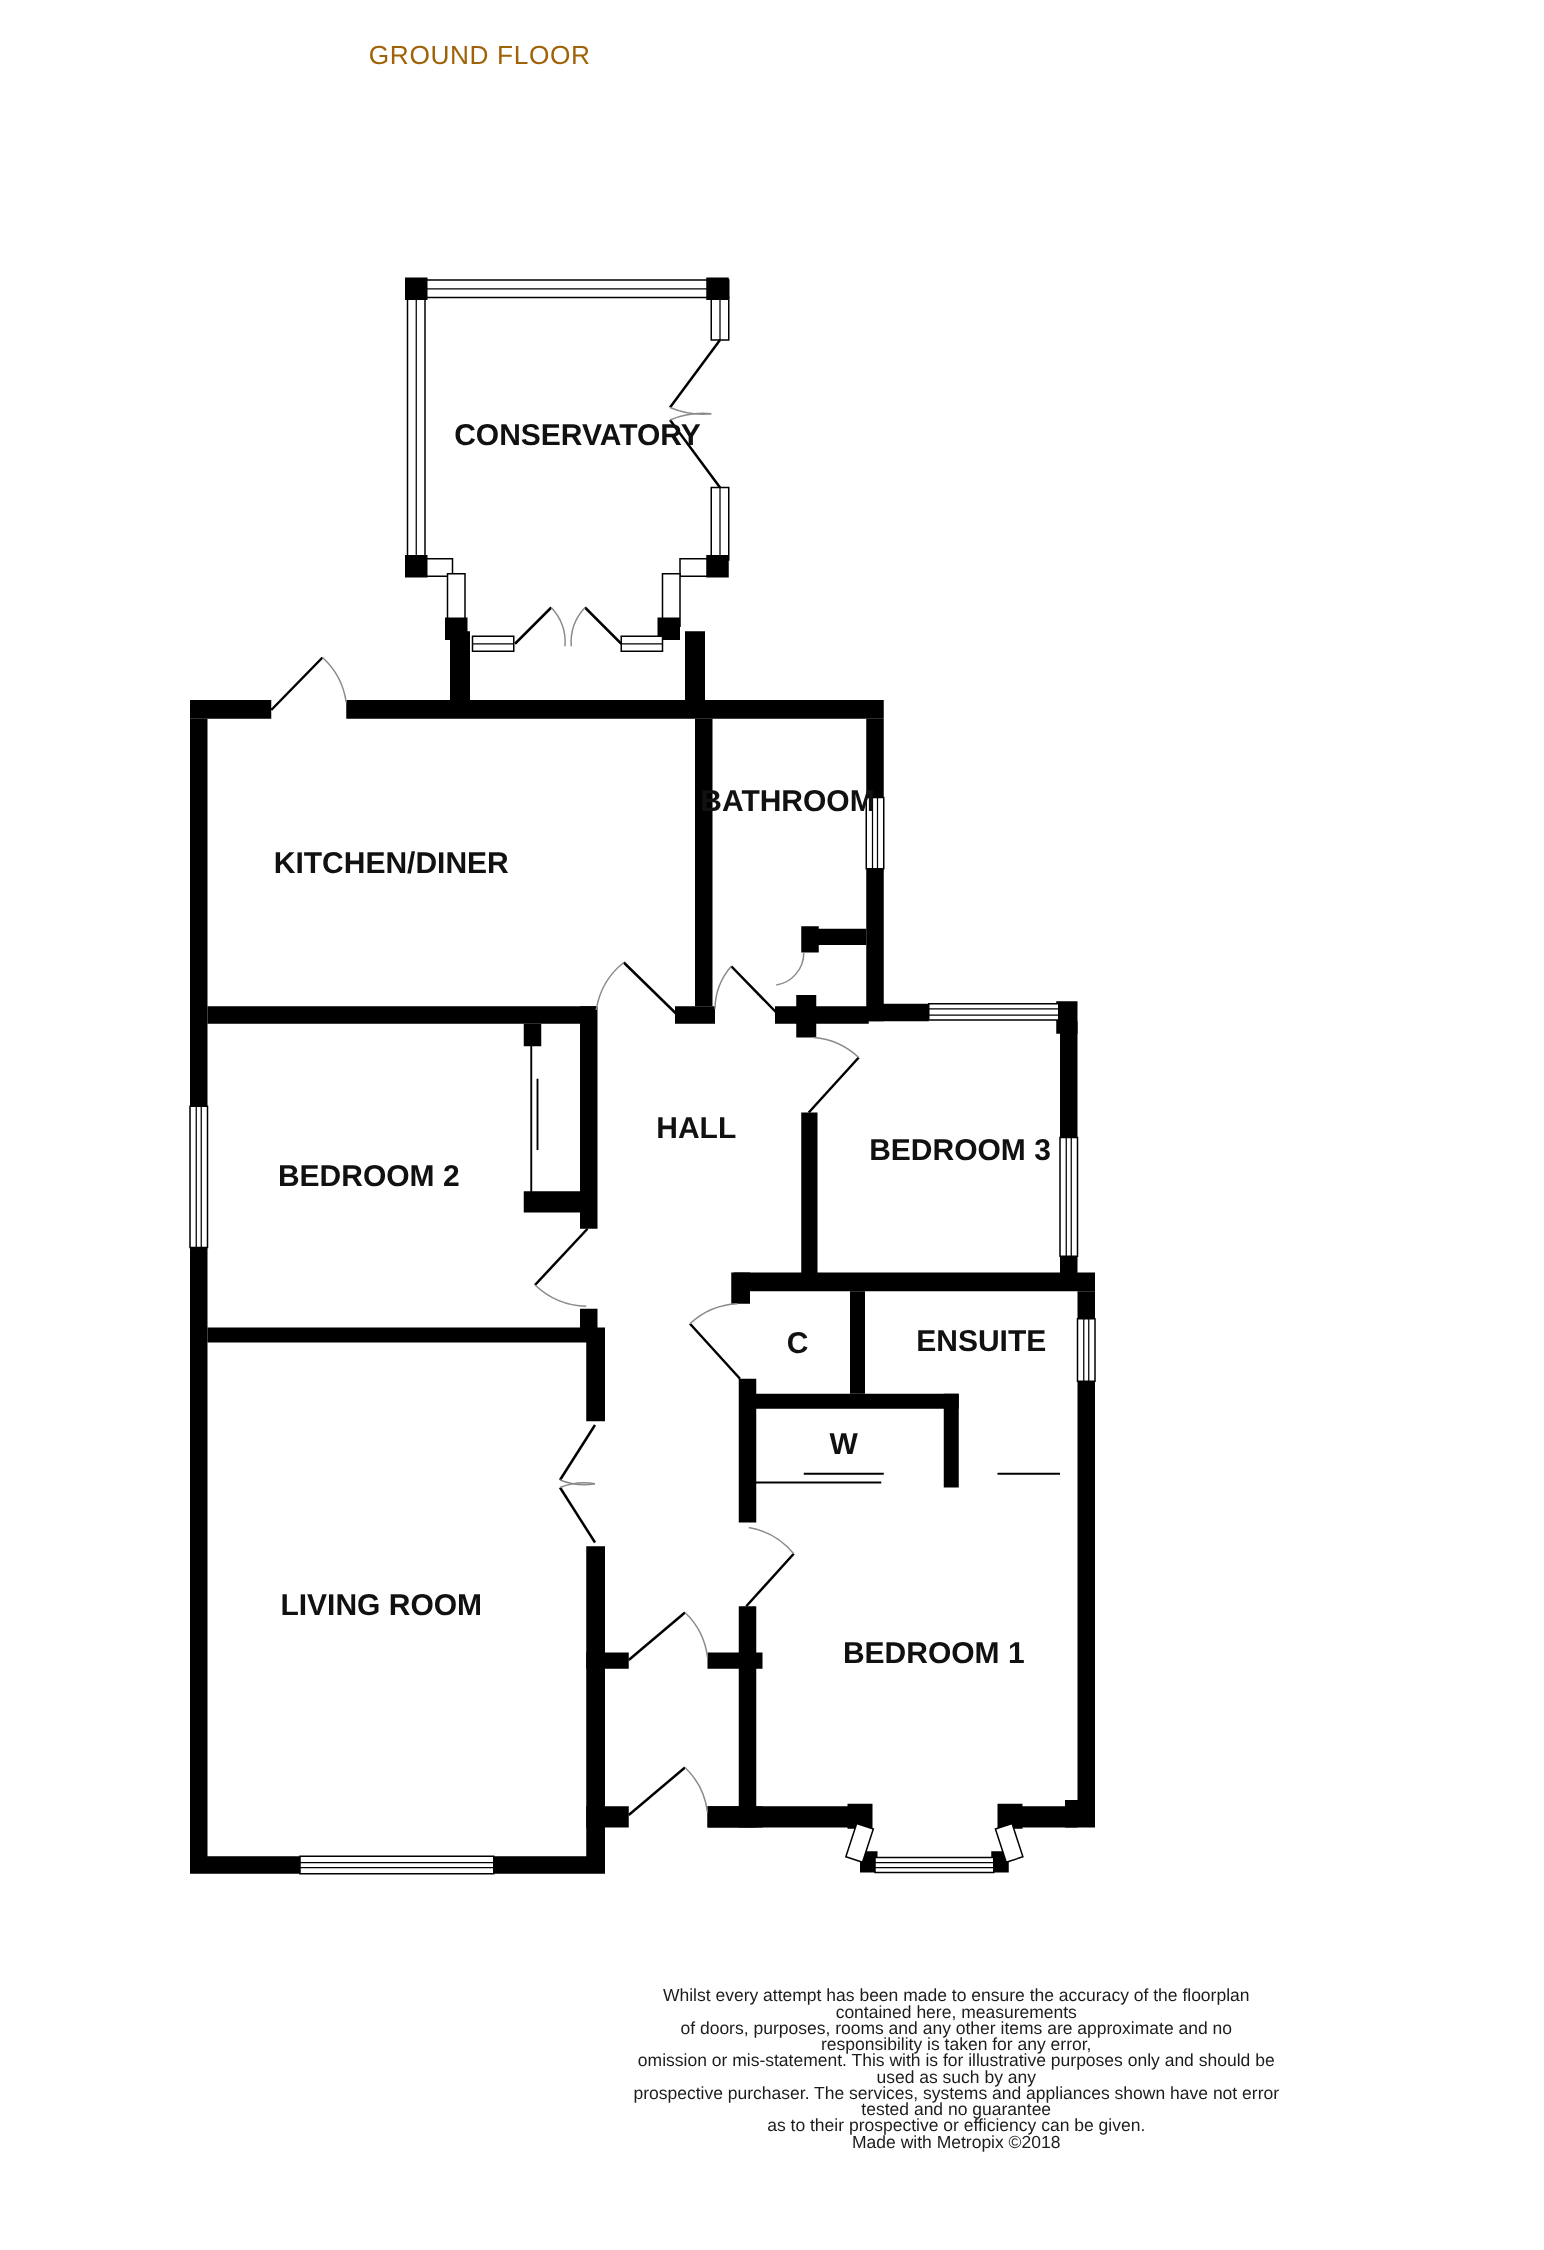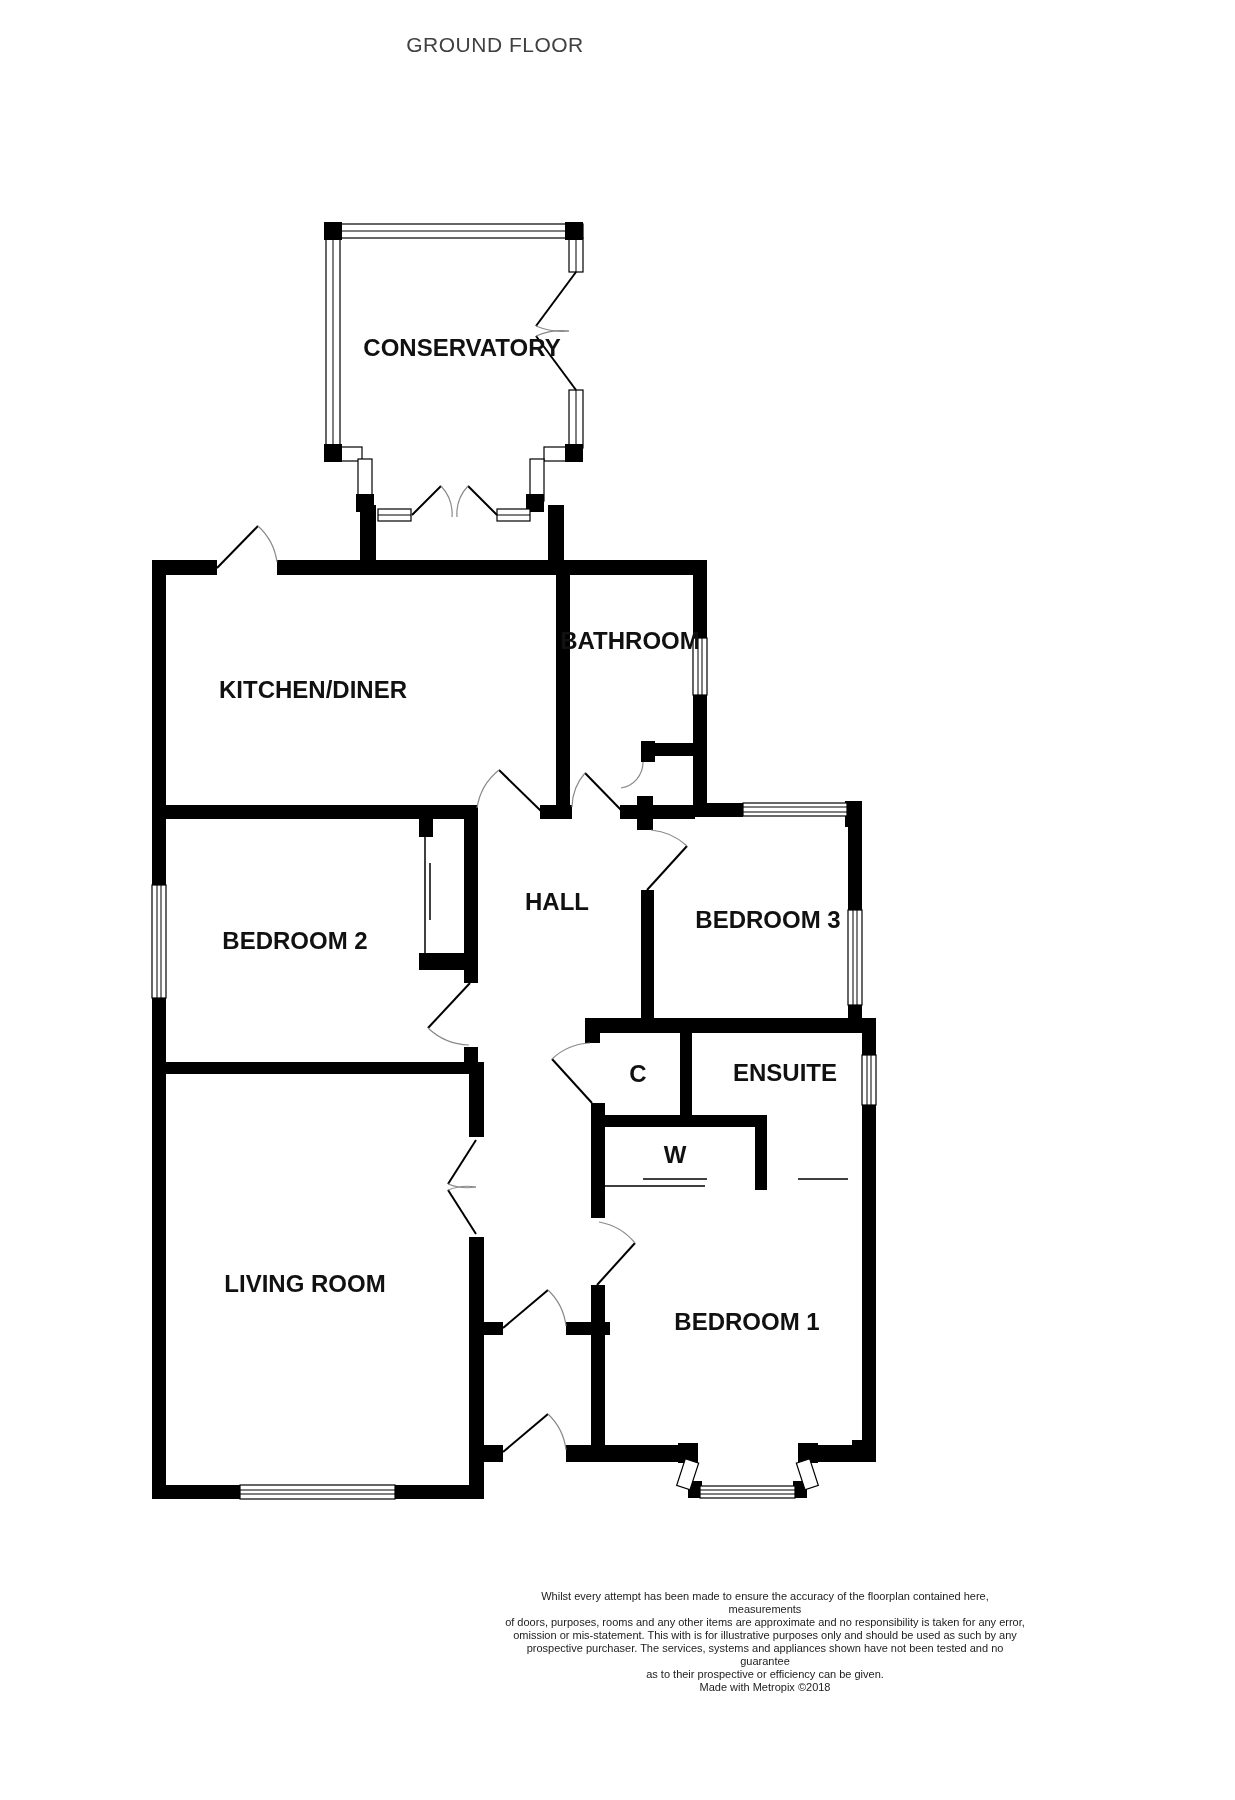--- a/index.html
+++ b/index.html
@@ -1,31 +1,31 @@
 <!DOCTYPE html>
 <html><head>
 <meta charset="utf-8">
 <style>
   html,body{margin:0;padding:0;background:#ffffff;}
   .page{position:relative;width:1235px;height:1800px;background:#ffffff;overflow:hidden;
         font-family:"Liberation Sans", sans-serif;}
-  .plan-title{position:absolute;top:33px;left:295px;width:400px;text-align:center;
-      font-size:21px;letter-spacing:.5px;color:#404040;}
+  .plan-title{position:absolute;top:33px;left:295px;width:400px;
+      font-size:21px;letter-spacing:.5px;color:#a16207;}
   svg{position:absolute;top:0;left:0;}
   .wall{fill:#000000;stroke:none;}
   .win{fill:#ffffff;stroke:#000000;stroke-width:1.2;}
   .winline{stroke:#000000;stroke-width:1;fill:none;}
   .glz{fill:#ffffff;stroke:#000000;stroke-width:1.2;}
   .leaf{stroke:#000000;stroke-width:2;fill:none;}
   .arc{stroke:#8a8a8a;stroke-width:1.2;fill:none;}
   .thin{stroke:#000000;stroke-width:1.5;fill:none;}
   .lbl{font-family:"Liberation Sans", sans-serif;font-weight:bold;font-size:24px;fill:#111111;
        text-anchor:middle;}
   .footer{position:absolute;left:505px;top:1590px;width:520px;text-align:center;
-      font-size:11px;line-height:13px;color:#1c1c1c;}
+      font-size:14px;line-height:13px;color:#1c1c1c;}
 </style>
 </head>
 <body>
 
 <div class="page">
 
   <div class="plan-title">GROUND FLOOR</div>
 
   <svg width="1235" height="1800" viewBox="0 0 1235 1800">
 
@@ -264,18 +264,18 @@
     <text class="lbl" x="785" y="1081">ENSUITE</text>
     <text class="lbl" x="675" y="1163">W</text>
     <text class="lbl" x="305" y="1292">LIVING ROOM</text>
     <text class="lbl" x="747" y="1330">BEDROOM 1</text>
   </svg>
 
   <div class="footer">
     <div>Whilst every attempt has been made to ensure the accuracy of the floorplan contained here, measurements</div>
     <div>of doors, purposes, rooms and any other items are approximate and no responsibility is taken for any error,</div>
     <div>omission or mis-statement. This with is for illustrative purposes only and should be used as such by any</div>
-    <div>prospective purchaser. The services, systems and appliances shown have not been tested and no guarantee</div>
+    <div>prospective purchaser. The services, systems and appliances shown have not error tested and no guarantee</div>
     <div>as to their prospective or efficiency can be given.</div>
     <div>Made with Metropix ©2018</div>
   </div>
 
 </div>
 
 </body></html>

